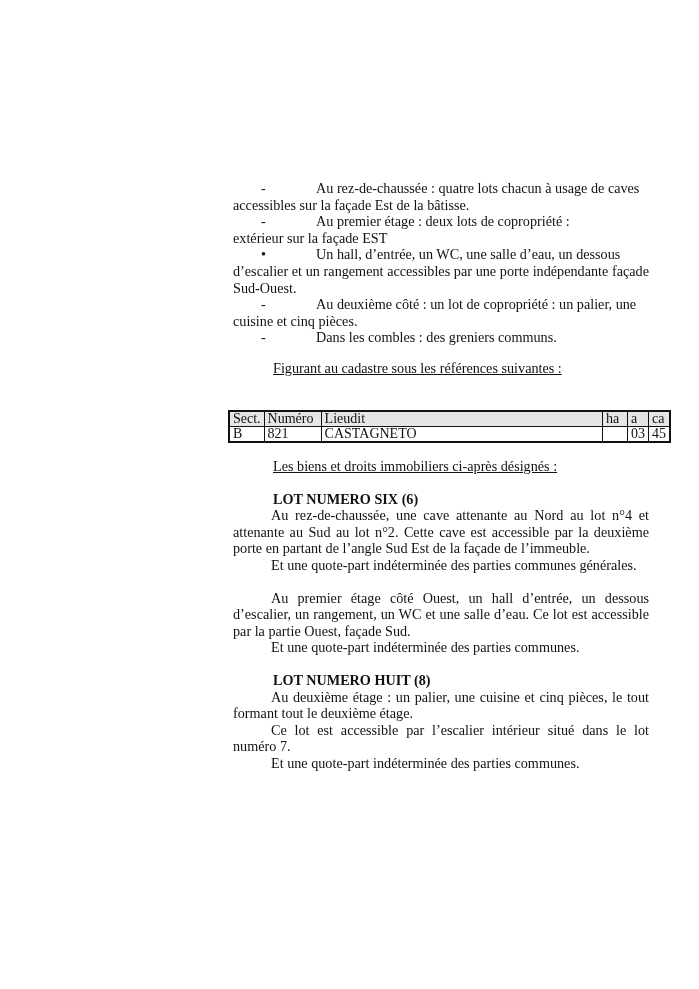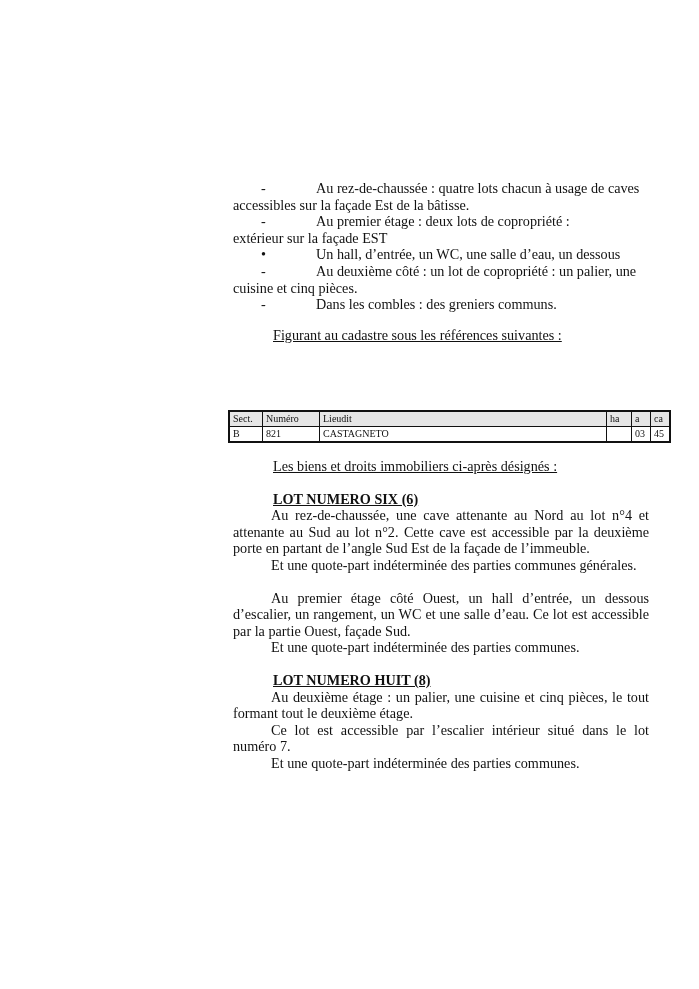--- a/index.html
+++ b/index.html
@@ -5,38 +5,39 @@
   html, body { margin: 0; padding: 0; background: #ffffff; }
   body { width: 699px; height: 989px; position: relative; overflow: hidden;
          font-family: "Liberation Serif", serif; color: #111; font-size: 14.2px; }
   .page { position: absolute; left: 233px; top: 180px; width: 416px; }
   p { margin: 0; line-height: 16.6px; text-align: justify; }
   .ind { text-indent: 38px; }
   .bl { position: relative; padding-left: 0; text-indent: 0; }
   .bl .mk { display: inline-block; width: 83px; padding-left: 28px; box-sizing: border-box; }
   .gap { height: 14px; }
   .u { text-decoration: underline; }
-  .h { font-weight: bold; text-decoration: underline; padding-left: 40px; }
+  .h { font-weight: bold; padding-left: 40px; }
   .centerline { padding-left: 40px; }
   table.cad { position: absolute; left: 228px; top: 410px; width: 443px; border-collapse: collapse;
-              font-family: "Liberation Serif", serif; font-size: 10px; border: 2px solid #111; }
+              font-family: "Liberation Serif", serif; font-size: 14px; border: 2px solid #111; }
   table.cad td { border: 1px solid #111; padding: 0 3px; height: 14px; line-height: 14px; }
   table.cad tr.hdr td { background: #e6e6e6; }
   .num { text-align: left; }
 </style>
 </head>
 <body>
 
 <div class="page">
   <div>
     <p class="bl"><span class="mk">-</span><span>Au rez-de-chaussée : quatre lots chacun à usage de caves</span></p>
     <p>accessibles sur la façade Est de la bâtisse.</p>
     <p class="bl"><span class="mk">-</span><span>Au premier étage : deux lots de copropriété :</span></p>
     <p>extérieur sur la façade EST</p>
     <p class="bl"><span class="mk">•</span><span>Un hall, d’entrée, un WC, une salle d’eau, un dessous</span></p>
+    <p>d’escalier et un rangement accessibles par une porte indépendante façade Sud-Ouest.</p>
     <p class="bl"><span class="mk">-</span><span>Au deuxième côté : un lot de copropriété : un palier, une</span></p>
     <p>cuisine et cinq pièces.</p>
     <p class="bl"><span class="mk">-</span><span>Dans les combles : des greniers communs.</span></p>
   </div>
   <div class="gap"></div>
   <p class="centerline"><span class="u">Figurant au cadastre sous les références suivantes :</span></p>
 </div>
 
 <table class="cad">
   <tbody>

